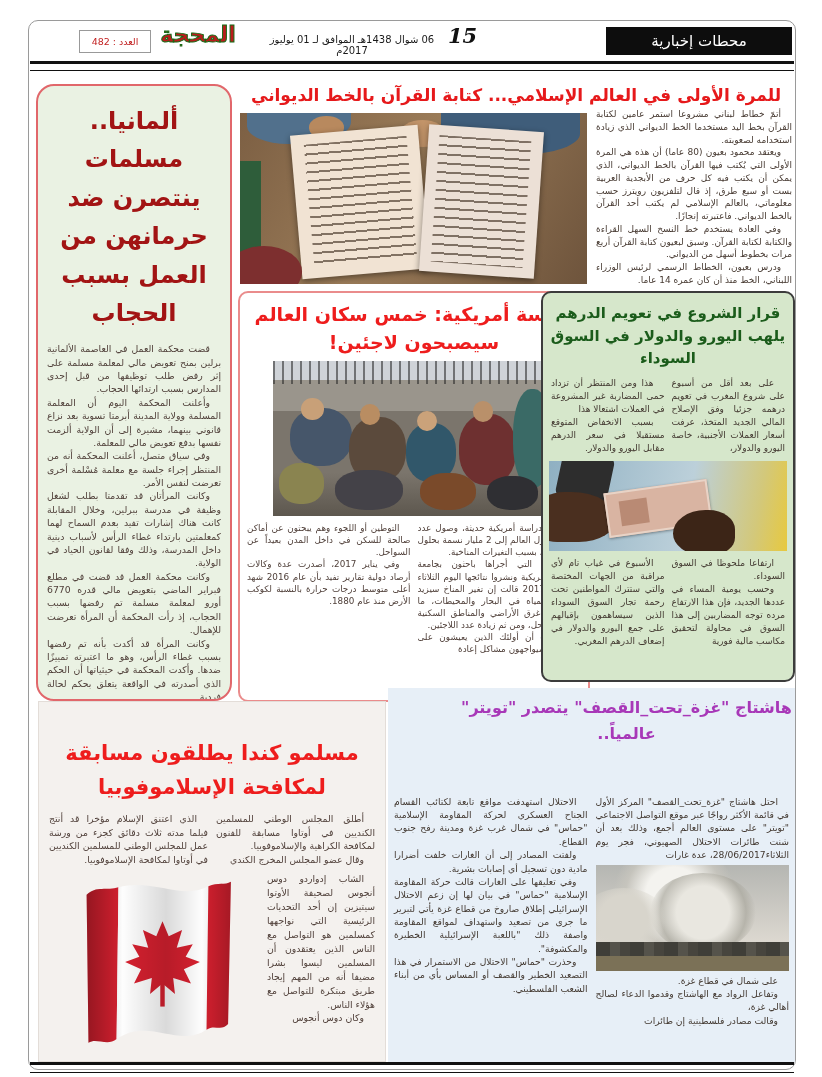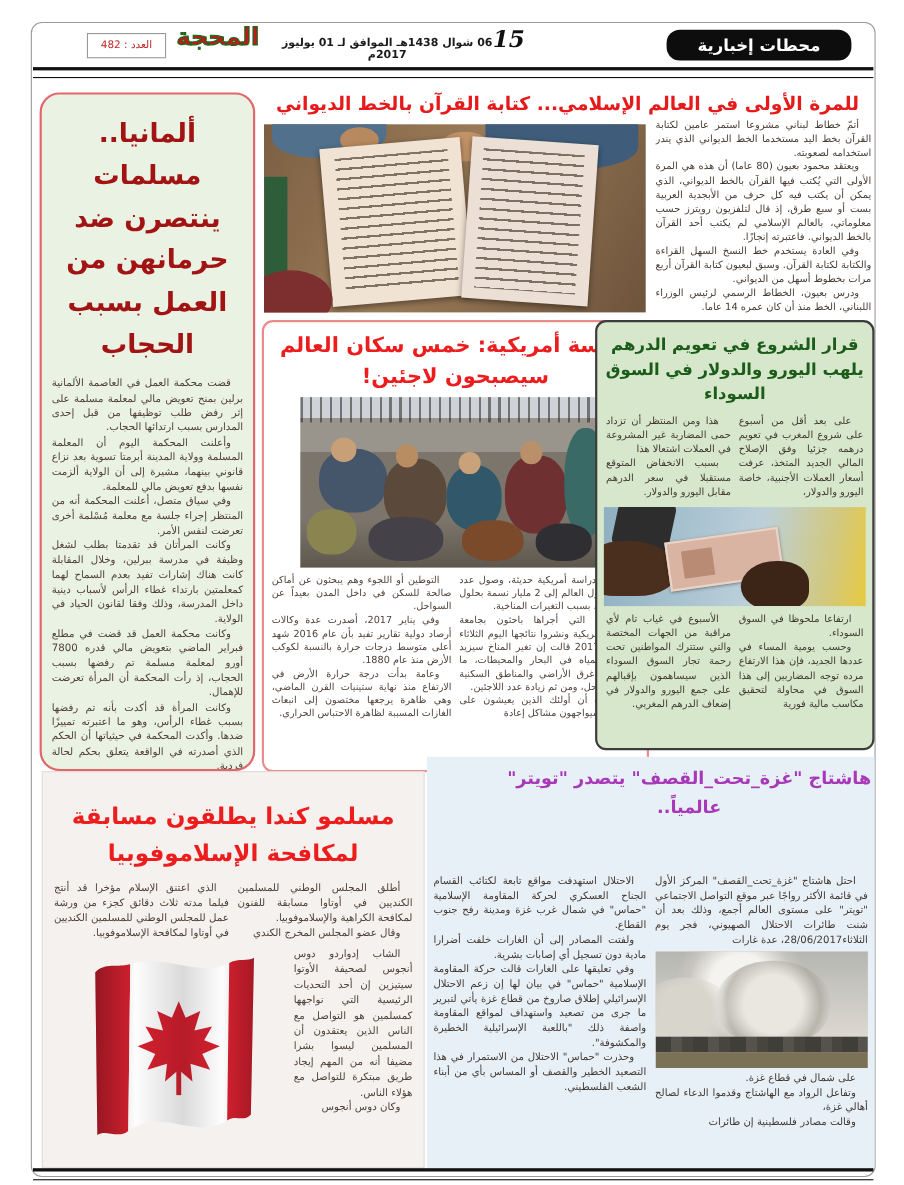--- a/index.html
+++ b/index.html
@@ -1,25 +1,25 @@
 <!DOCTYPE html>
 <html lang="ar" dir="rtl"><head>
 <meta charset="utf-8">
 <style>
   html,body{margin:0;padding:0;background:#fff;}
   .page{position:relative;width:822px;height:1077px;background:#fff;overflow:hidden;
         font-family:"DejaVu Sans",sans-serif;direction:rtl;}
   .frame{position:absolute;left:28px;top:20px;width:766px;height:1048px;
          border:1px solid #9a9a9a;border-radius:10px;}
   
-  .hd-section{position:absolute;left:606px;top:27px;width:168px;height:28px;background:#0d0d0d;
-              color:#fff;font-size:15px;font-weight:bold;display:flex;align-items:center;justify-content:center;border-radius:12px;}
+  .hd-section{position:absolute;left:606px;top:27px;width:186px;height:28px;background:#0d0d0d;
+              color:#fff;font-size:15px;font-weight:normal;display:flex;align-items:center;justify-content:center;}
   .hd-pagenum{position:absolute;left:448px;top:23px;font-family:"DejaVu Serif",serif;
               font-style:italic;font-weight:bold;font-size:21px;color:#111;}
-  .hd-date{position:absolute;left:256px;top:34px;width:192px;font-size:10px;font-weight:bold;
+  .hd-date{position:absolute;left:256px;top:34px;width:192px;font-size:10px;font-weight:normal;
            color:#1a1a1a;text-align:center;}
   .hd-logo{position:absolute;left:146px;top:22px;width:104px;height:34px;text-align:center;
            font-size:22px;font-weight:bold;color:#b91c1c;-webkit-text-stroke:1px #156b15;}
   .hd-issue{position:absolute;left:42px;top:30px;width:70px;height:21px;border:1px solid #999;
             background:#fff;color:#c22222;font-size:9.5px;display:flex;align-items:center;justify-content:center;margin-left:37px;}
   .hd-rule{position:absolute;left:30px;top:61px;width:764px;height:6px;
            border-top:3px solid #111;border-bottom:1px solid #111;}
   .bottom-rule{position:absolute;left:30px;top:1062px;width:764px;height:7px;
                border-top:3px solid #111;border-bottom:1px solid #111;}
   
@@ -88,21 +88,21 @@
   .pg-smoke1{left:8%;top:-18%;width:65%;height:95%;background:radial-gradient(circle,#f4f3ef 0 35%,rgba(200,198,190,.8) 60%,transparent 75%);}
   .pg-smoke2{left:28%;top:8%;width:55%;height:75%;background:radial-gradient(circle,#e9e7e0 0 40%,rgba(170,168,158,.7) 65%,transparent 80%);}
   .pg-smoke3{left:-8%;top:22%;width:45%;height:60%;background:radial-gradient(circle,#d8d5cc 0 45%,transparent 78%);}
   .pg-town{position:absolute;left:0;bottom:14%;width:100%;height:13%;
       background:repeating-linear-gradient(90deg,#3f3e38 0 14px,#55534b 14px 24px,#47453e 24px 34px);}
   .pg-ground{position:absolute;left:0;bottom:0;width:100%;height:14%;background:#7b7157;}
   
   .art-canada{position:absolute;left:38px;top:701px;width:348px;height:361px;background:#f4f1ee;
       border:1px solid #e3ddd8;overflow:hidden;box-sizing:border-box;}
   .art-canada .headline{padding:24px 6px 6px;font-size:21px;font-weight:bold;color:#ee1d1d;
-      text-align:center;line-height:1.6;}
+      text-align:center;line-height:1.6;margin-top:11px;}
   .art-canada .cols{display:flex;gap:8px;padding:2px 10px;}
   .art-canada .col{flex:1;min-width:0;font-size:9.3px;line-height:1.45;color:#50403a;font-weight:500;}
   .canada-bottom{display:flex;gap:6px;padding:4px 10px;align-items:flex-start;}
   .canada-side{width:108px;font-size:9.3px;line-height:1.5;color:#50403a;font-weight:500;}
   .flag-wrap{flex:1;display:flex;justify-content:center;}
 </style>
 </head>
 <body>
 
 <div class="page">
@@ -124,34 +124,34 @@
     <div class="pq-book"></div>
     <div class="pq-sheet pq-s1">
         <div class="pq-lines"></div>
       </div>
     <div class="pq-sheet pq-s2">
         <div class="pq-lines"></div>
       </div>
     <div class="pq-cloth"></div>
   </div>
   <div class="art-quran-text body-text">
-    <p>أتمّ خطاط لبناني مشروعا استمر عامين لكتابة القرآن بخط اليد مستخدما الخط الديواني الذي يندر استخدامه لصعوبته.</p>
+    <p>أتمّ خطاط لبناني مشروعا استمر عامين لكتابة القرآن بخط اليد مستخدما الخط الديواني الذي زيادة استخدامه لصعوبته.</p>
     <p>ويعتقد محمود بعيون (80 عاما) أن هذه هي المرة الأولى التي يُكتب فيها القرآن بالخط الديواني، الذي يمكن أن يكتب فيه كل حرف من الأبجدية العربية بست أو سبع طرق، إذ قال لتلفزيون رويترز حسب معلوماتي، بالعالم الإسلامي لم يكتب أحد القرآن بالخط الديواني. فاعتبرته إنجازًا.</p>
     <p>وفي العادة يستخدم خط النسخ السهل القراءة والكتابة لكتابة القرآن. وسبق لبعيون كتابة القرآن أربع مرات بخطوط أسهل من الديواني.</p>
     <p>ودرس بعيون، الخطاط الرسمي لرئيس الوزراء اللبناني، الخط منذ أن كان عمره 14 عاما.</p>
   </div>
 
   <div class="box-germany">
     <div class="headline">ألمانيا.. مسلمات ينتصرن ضد حرمانهن من العمل بسبب الحجاب</div>
     <div class="body-text">
       <p>قضت محكمة العمل في العاصمة الألمانية برلين بمنح تعويض مالي لمعلمة مسلمة على إثر رفض طلب توظيفها من قبل إحدى المدارس بسبب ارتدائها الحجاب.</p>
       <p>وأعلنت المحكمة اليوم أن المعلمة المسلمة وولاية المدينة أبرمتا تسوية بعد نزاع قانوني بينهما، مشيرة إلى أن الولاية ألزمت نفسها بدفع تعويض مالي للمعلمة.</p>
       <p>وفي سياق متصل، أعلنت المحكمة أنه من المنتظر إجراء جلسة مع معلمة مُسْلمة أخرى تعرضت لنفس الأمر.</p>
       <p>وكانت المرأتان قد تقدمتا بطلب لشغل وظيفة في مدرسة ببرلين، وخلال المقابلة كانت هناك إشارات تفيد بعدم السماح لهما كمعلمتين بارتداء غطاء الرأس لأسباب دينية داخل المدرسة، وذلك وفقا لقانون الحياد في الولاية.</p>
-      <p>وكانت محكمة العمل قد قضت في مطلع فبراير الماضي بتعويض مالي قدره 7800 أورو لمعلمة مسلمة تم رفضها بسبب الحجاب، إذ رأت المحكمة أن المرأة تعرضت للإهمال.</p>
+      <p>وكانت محكمة العمل قد قضت في مطلع فبراير الماضي بتعويض مالي قدره 6770 أورو لمعلمة مسلمة تم رفضها بسبب الحجاب، إذ رأت المحكمة أن المرأة تعرضت للإهمال.</p>
       <p>وكانت المرأة قد أكدت بأنه تم رفضها بسبب غطاء الرأس، وهو ما اعتبرته تمييزًا ضدها. وأكدت المحكمة في حيثياتها أن الحكم الذي أصدرته في الواقعة يتعلق بحكم لحالة فردية.</p>
     </div>
   </div>
 
   <div class="box-refugees">
     <div class="headline">دراسة أمريكية: خمس سكان العالم سيصبحون لاجئين!</div>
     <div class="photo-ref">
       <div class="pr-fence"></div>
       <div class="blob" style="left:6%;top:30%;width:22%;height:38%;background:#46566a;"></div>
       <div class="blob" style="left:10%;top:24%;width:8%;height:14%;background:#c8a078;border-radius:50%;"></div>
@@ -169,21 +169,20 @@
     </div>
     <div class="twocol body-text">
       <div class="col">
         <p>توقعت دراسة أمريكية حديثة، وصول عدد اللاجئين حول العالم إلى 2 مليار نسمة بحلول عام 2100، بسبب التغيرات المناخية.</p>
         <p>الدراسة التي أجراها باحثون بجامعة كورنيل الأمريكية ونشروا نتائجها اليوم الثلاثاء 27 يونيو 2017 قالت إن تغير المناخ سيزيد منسوب المياه في البحار والمحيطات، ما يؤدي إلى غرق الأراضي والمناطق السكنية على السواحل، ومن ثم زيادة عدد اللاجئين.</p>
         <p>وأضافت أن أولئك الذين يعيشون على السواحل سيواجهون مشاكل إعادة</p>
       </div>
       <div class="col">
         <p>التوطين أو اللجوء وهم يبحثون عن أماكن صالحة للسكن في داخل المدن بعيداً عن السواحل.</p>
         <p>وفي يناير 2017، أصدرت عدة وكالات أرصاد دولية تقارير تفيد بأن عام 2016 شهد أعلى متوسط درجات حرارة بالنسبة لكوكب الأرض منذ عام 1880.</p>
-        <p>وعامة بدأت درجة حرارة الأرض في الارتفاع منذ نهاية ستينيات القرن الماضي، وهي ظاهرة يرجعها مختصون إلى انبعاث الغازات المسببة لظاهرة الاحتباس الحراري.</p>
       </div>
     </div>
   </div>
 
   <div class="box-dirham">
     <div class="headline">قرار الشروع في تعويم الدرهم يلهب اليورو والدولار في السوق السوداء</div>
     <div class="twocol body-text">
       <div class="col">
         <p>على بعد أقل من أسبوع على شروع المغرب في تعويم درهمه جزئيا وفق الإصلاح المالي الجديد المتخذ، عرفت أسعار العملات الأجنبية، خاصة اليورو والدولار،</p>
       </div>

